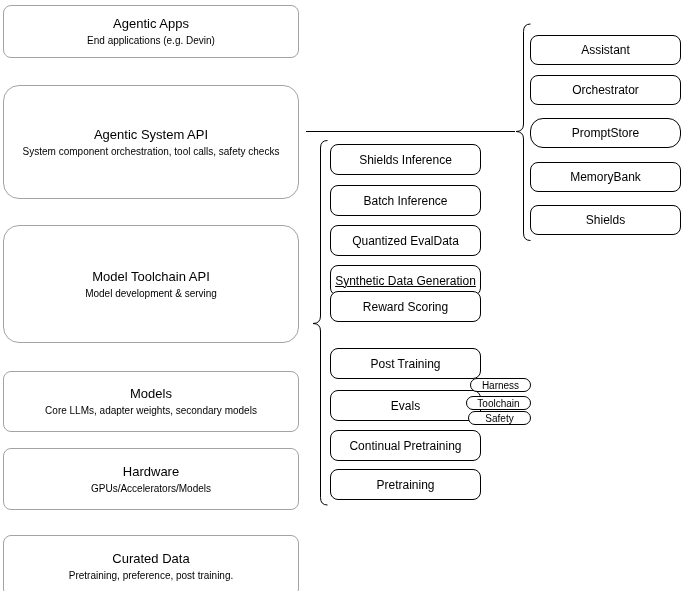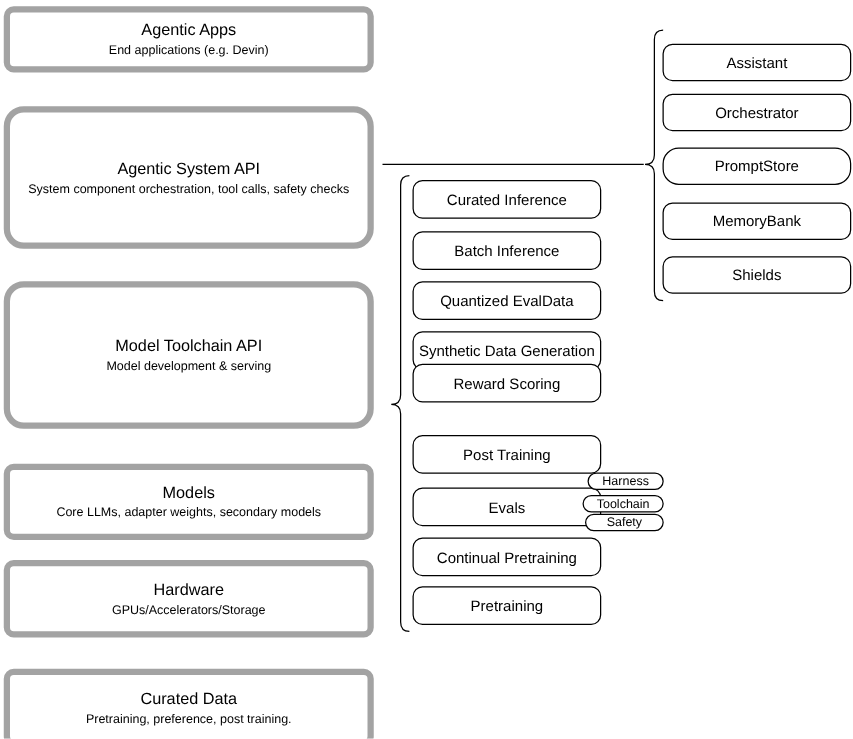--- a/index.html
+++ b/index.html
@@ -17,21 +17,21 @@
     left: 0; top: 0;
     width: 682px; height: 591px;
     z-index: 1;
     pointer-events: none;
   }
   .node {
     position: absolute;
     left: 3px;
     width: 296px;
     background: #ffffff;
-    border: 5px solid #a3a3a3;
+    border: 1px solid #a3a3a3;
     border-radius: 8px;
     box-sizing: border-box;
     display: flex;
     flex-direction: column;
     align-items: center;
     justify-content: center;
     text-align: center;
     z-index: 2;
   }
   .node.r16 { border-radius: 16px; }
@@ -88,31 +88,31 @@
   <div class="node r16" style="top:225px;height:118px;text-align:center;">
     <div class="title">Model Toolchain API</div>
     <div class="subtitle">Model development &amp; serving</div>
   </div>
   <div class="node" style="top:371px;height:61px;">
     <div class="title">Models</div>
     <div class="subtitle">Core LLMs, adapter weights, secondary models</div>
   </div>
   <div class="node" style="top:448px;height:62px;">
     <div class="title">Hardware</div>
-    <div class="subtitle">GPUs/Accelerators/Storage</div>
+    <div class="subtitle">GPUs/Accelerators/Models</div>
   </div>
   <div class="node" style="top:535px;height:62px;">
     <div class="title">Curated Data</div>
     <div class="subtitle">Pretraining, preference, post training.</div>
   </div>
 
-  <div class="chip" style="top:144px;">Curated Inference</div>
+  <div class="chip" style="top:144px;">Shields Inference</div>
   <div class="chip" style="top:185px;">Batch Inference</div>
   <div class="chip" style="top:225px;">Quantized EvalData</div>
-  <div class="chip" style="top:265px;">Synthetic Data Generation</div>
+  <div class="chip" style="top:265px;text-decoration:underline;">Synthetic Data Generation</div>
   <div class="chip" style="top:291px;">Reward Scoring</div>
   <div class="chip" style="top:348px;">Post Training</div>
   <div class="chip" style="top:390px;">Evals</div>
   <div class="chip" style="top:430px;">Continual Pretraining</div>
   <div class="chip" style="top:469px;">Pretraining</div>
 
   <div class="pill" style="left:470px;top:378px;width:61px;height:14px;">Harness</div>
   <div class="pill" style="left:466px;top:396px;width:65px;height:14px;">Toolchain</div>
   <div class="pill" style="left:468px;top:411px;width:63px;height:14px;">Safety</div>
 

